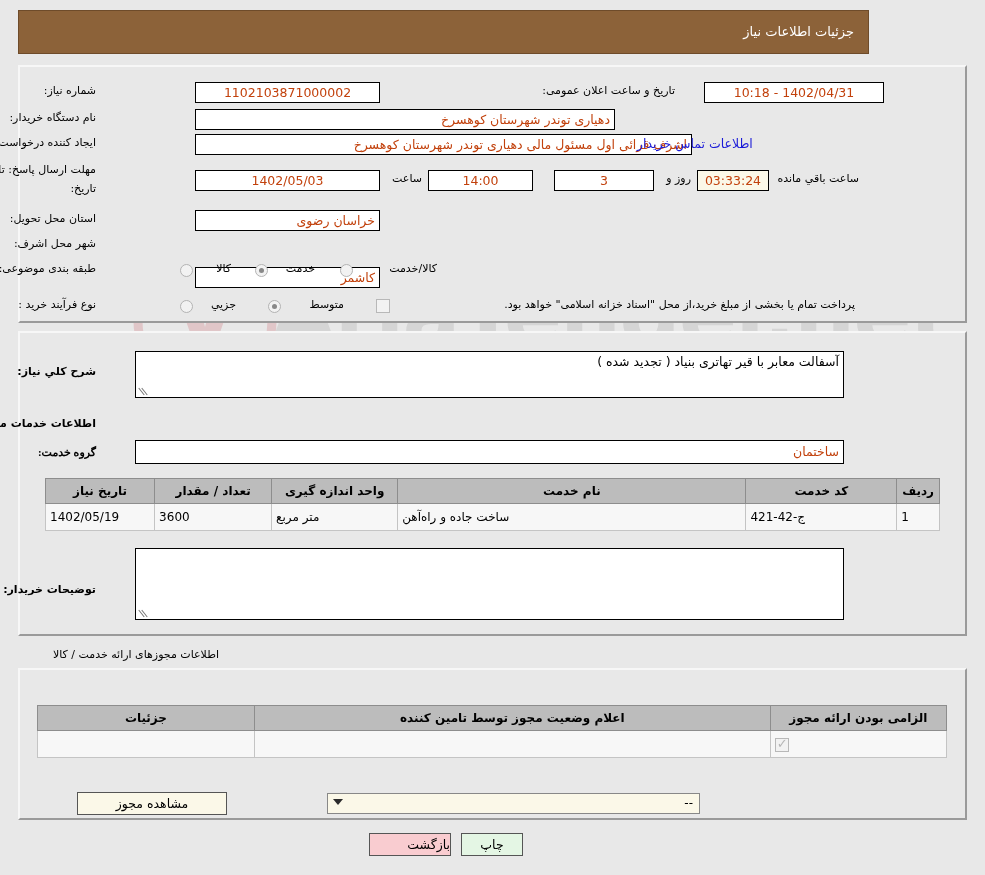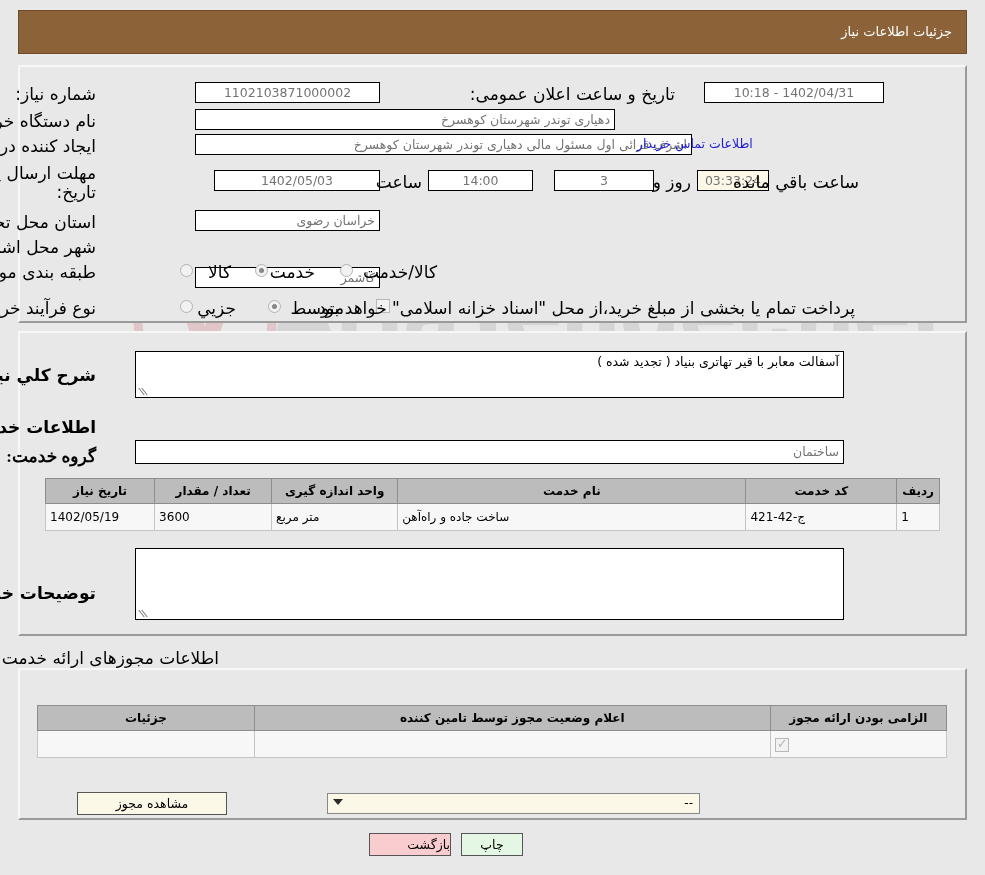--- a/index.html
+++ b/index.html
@@ -50,21 +50,21 @@
     left: 10px;
     top: 10px;
     width: 150px;
     height: 170px;
   }
 
   
   .titlebar {
     position: absolute;
     left: 18px; top: 10px;
-    width: 949px; height: 44px;
+    width: 851px; height: 44px;
     background: #8c6239;
     border: 1px solid #6e4b2a;
     box-sizing: border-box;
     z-index: 3;
   }
   .titlebar .tb-text {
     position: absolute;
     right: 14px;
     top: 13px;
     color: #ffffff;
@@ -77,36 +77,36 @@
     box-sizing: border-box;
     background: #e8e8e8;
     border: 2px solid;
     border-color: #f7f7f7 #9a9a9a #9a9a9a #f7f7f7;
     z-index: 2;
   }
 
   
   .lbl {
     position: absolute;
-    font-size: 17px;
+    font-size: 11px;
     color: #000;
     white-space: nowrap;
     z-index: 4;
   }
   .bold { font-weight: bold; }
 
   .fld {
     position: absolute;
     box-sizing: border-box;
     background: #ffffff;
     border: 1px solid #000000;
     font-size: 12.5px;
     line-height: 19px;
     height: 21px;
-    color: #737373;
+    color: #c2410c;
     z-index: 4;
     overflow: hidden;
     white-space: nowrap;
   }
   .fld.center { text-align: center; }
   .fld.right  { text-align: right; padding-right: 4px; }
   .fld.cream  { background: #fbf8e8; }
 
   .link {
     position: absolute;
@@ -281,21 +281,21 @@
   <div class="fld right" style="right:370px; top:109px; width:420px;">دهیاری توندر شهرستان کوهسرخ</div>
 
   <div class="lbl" style="right:889px; top:136px;">ایجاد کننده درخواست:</div>
   <div class="fld right" style="right:293px; top:134px; width:497px;">اشرف قرائی اول مسئول مالی دهیاری توندر شهرستان کوهسرخ</div>
 
   <a class="link" style="left:590px; top:136px;">اطلاعات تماس خریدار</a>
 
   <div class="lbl" style="right:889px; top:163px;">مهلت ارسال پاسخ: تا</div>
   <div class="lbl" style="right:889px; top:182px;">تاریخ:</div>
 
-  <div class="fld center" style="right:605px; top:170px; width:166px;">1402/05/03</div>
+  <div class="fld center" style="right:605px; top:170px; width:185px;">1402/05/03</div>
 
   <div class="lbl" style="right:563px; top:172px;">ساعت</div>
   <div class="fld center" style="right:452px; top:170px; width:105px;">14:00</div>
 
   <div class="fld center" style="right:331px; top:170px; width:100px;">3</div>
   <div class="lbl" style="right:294px; top:172px;text-align:center;">روز و</div>
 
   <div class="fld center cream" style="right:216px; top:170px; width:72px;">03:33:24</div>
   <div class="lbl" style="right:126px; top:172px;">ساعت باقي مانده</div>
 

